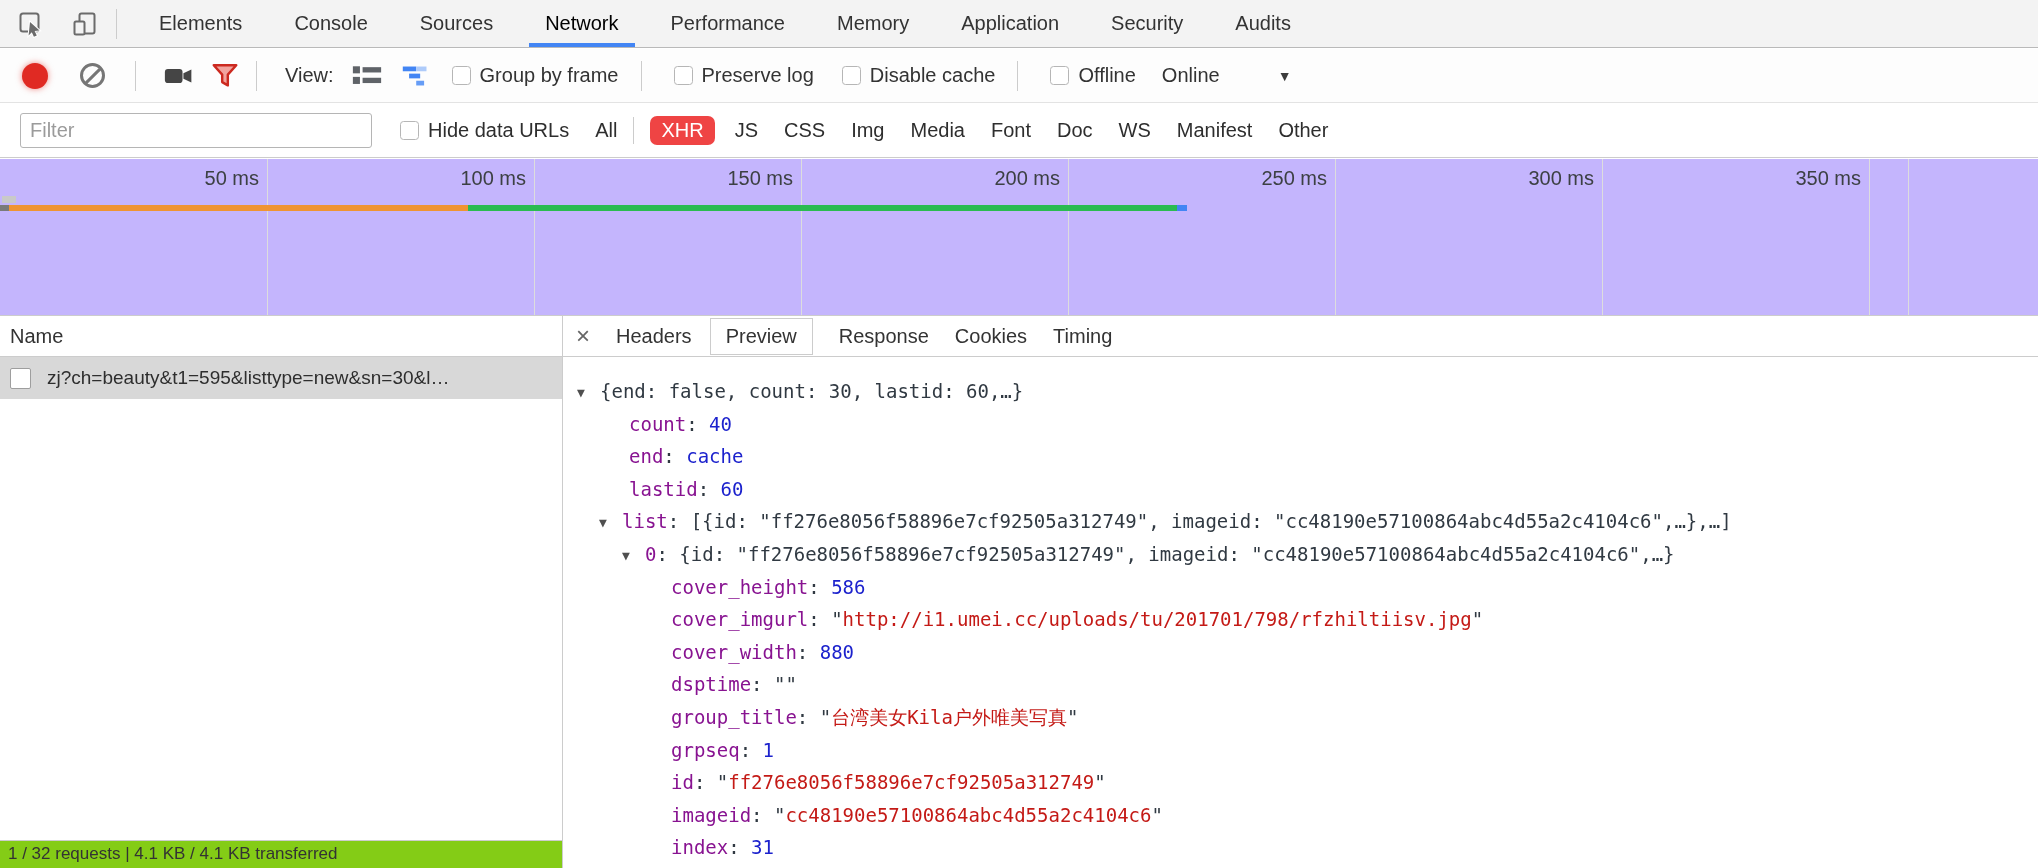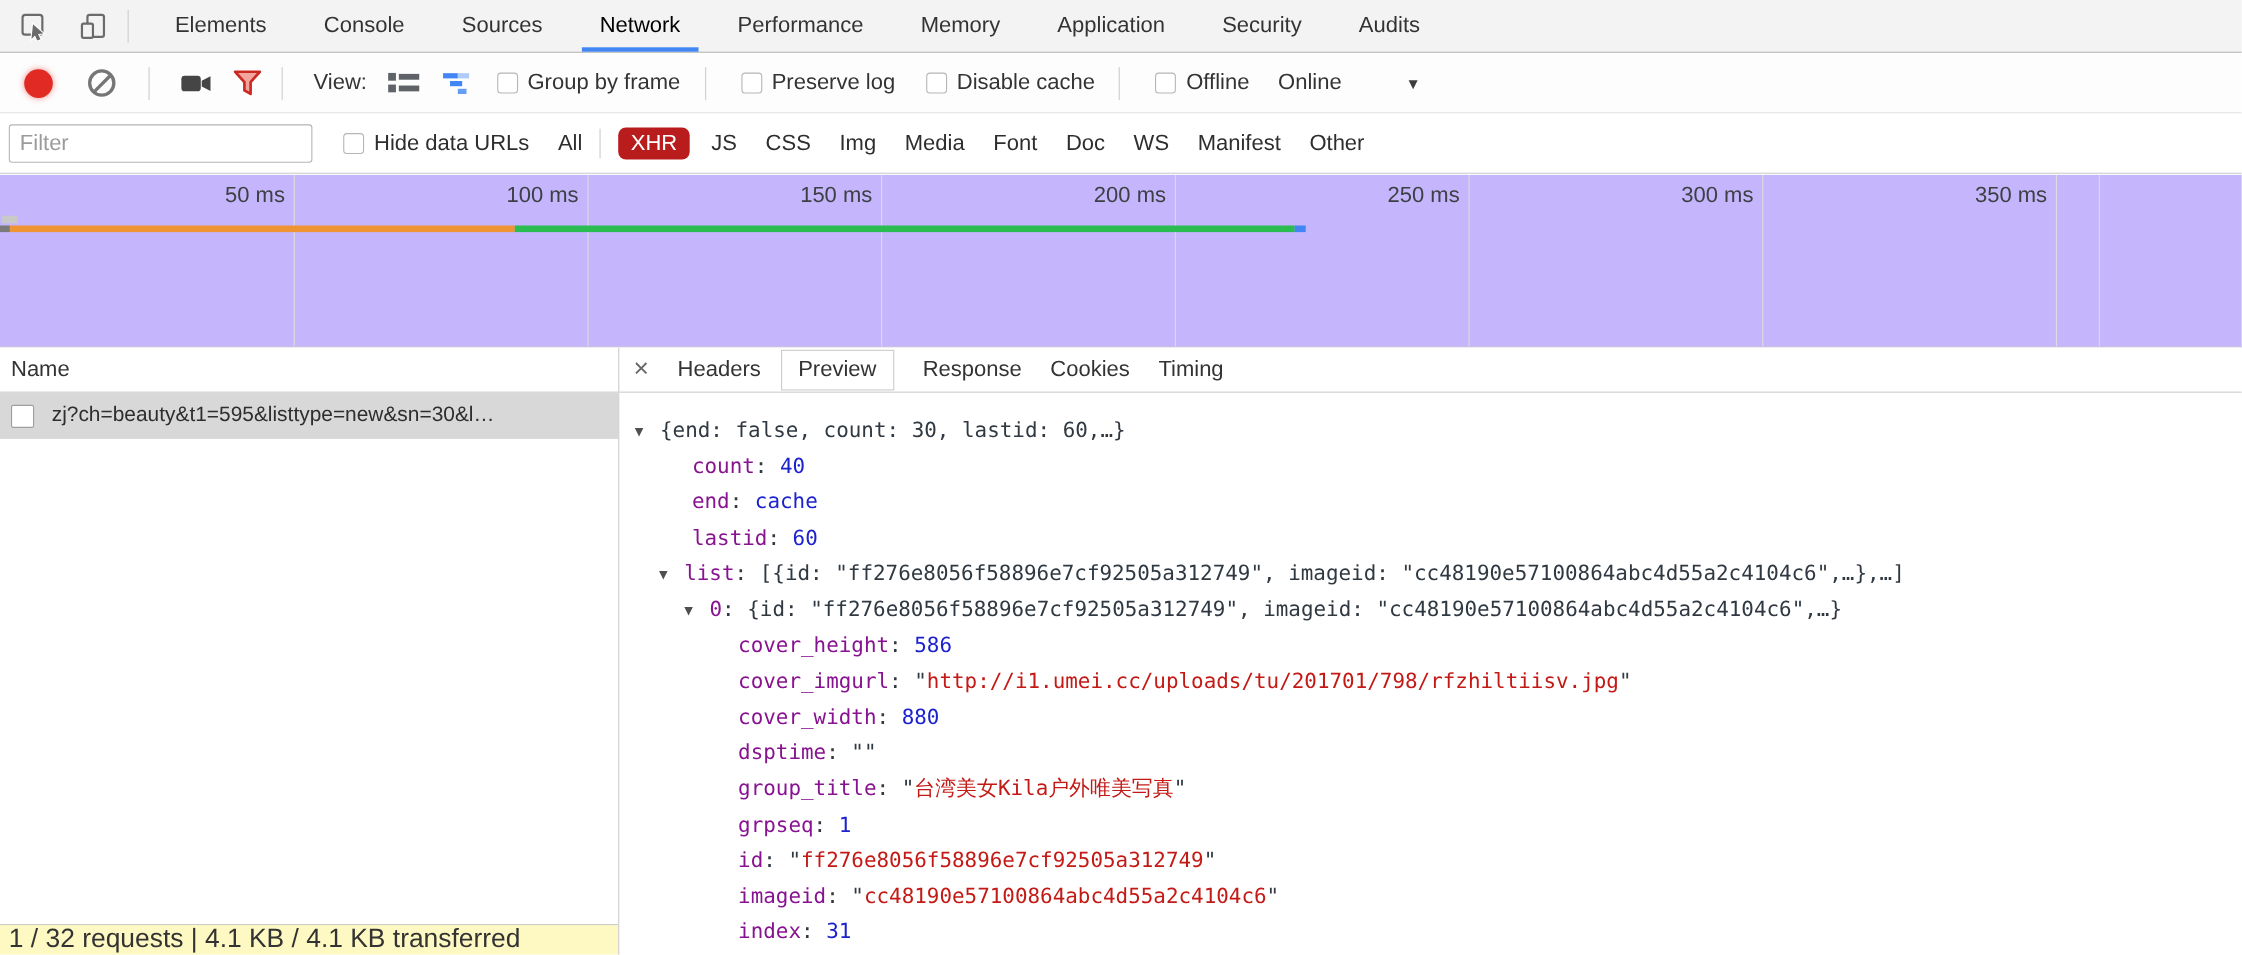--- a/index.html
+++ b/index.html
@@ -33,47 +33,47 @@
   .clear-ic::after { content:""; position:absolute; left:-1px; top:8.5px; width:21px; height:3px;
     background:#767676; transform:rotate(-45deg); }
   .cb { width:19px; height:19px; border:1.5px solid #b6b6b6; border-radius:3.5px; background:#fff; flex:none; }
   .cb-group { display:flex; align-items:center; gap:9px; }
   .drop-arrow { font-size:14px; color:#3c3c3c; margin-left:58px; }
 
   
   .filterbar { position:absolute; left:0; top:104px; width:100%; height:54px;
     background:#fff; border-bottom:1px solid #ccc;
     display:flex; align-items:center; font-size:20px; }
-  .filter-input { margin-left:8px; width:276px; height:35px; border:1px solid #b5b5b5;
+  .filter-input { margin-left:20px; width:352px; height:35px; border:1px solid #b5b5b5;
     border-radius:3px; font-size:20px; padding:0 9px; color:#0369a1; outline:none;
     font-family:"Liberation Sans", sans-serif; }
   .filter-input::placeholder { color:#9b9b9b; }
   .ftype { margin-left:26px; color:#2e2e2e; }
-  .ftype.pill { background:#b91c1c; color:#fff; border-radius:7px; padding:3px 11px; margin-left:16px; }
+  .ftype.pill { background:#ef4444; color:#fff; border-radius:7px; padding:3px 11px; margin-left:16px; }
   .fdiv { width:1px; height:27px; background:#ccc; margin-left:16px; }
 
   
   .overview { position:absolute; left:0; top:159px; width:100%; height:157px;
     background:#c4b5fd; border-bottom:1px solid #ccc; overflow:hidden; }
   .gridline { position:absolute; top:0; bottom:0; width:1px; background:#ddd; }
   .tick { position:absolute; top:8px; width:130px; text-align:right; font-size:20px; color:#3c4043; }
   .ov-minibar { position:absolute; left:2px; top:37px; width:14px; height:7px; background:#c9c9c9; }
   .ov-bar { position:absolute; top:46px; height:6px; }
 
   
   .main { position:absolute; left:0; top:316px; width:100%; bottom:0; background:#fff; }
 
   .left-pane { position:absolute; left:0; top:0; width:562px; bottom:0; }
   .name-header { height:41px; border-bottom:1px solid #ccc; display:flex; align-items:center;
     padding-left:10px; font-size:20px; color:#333; background:#fff; }
   .req-row { height:42px; background:#d8d8d8; display:flex; align-items:center; }
   .res-icon { width:21px; height:21px; background:#fff; border:1.5px solid #9e9e9e; border-radius:2px; margin-left:10px; flex:none; }
   .req-name { margin-left:16px; font-size:19px; color:#2e2e2e; white-space:nowrap; overflow:hidden; }
-  .statusbar { position:absolute; left:0; bottom:0; width:562px; height:28px; background:#fef9c3;
-    border-top:1px solid #ccc; font-size:24px; color:#333; padding-left:8px; line-height:26px; }
+  .statusbar { position:absolute; left:0; bottom:0; width:562px; height:28px; background:#84cc16;
+    border-top:1px solid #ccc; font-size:17px; color:#333; padding-left:8px; line-height:26px; }
 
   .right-pane { position:absolute; left:562px; right:0; top:0; bottom:0; border-left:1px solid #ccc; background:#fff; }
   .det-tabs { height:41px; border-bottom:1px solid #ccc; display:flex; align-items:center; font-size:20px; color:#333; }
   .close-x { margin-left:13px; font-size:24px; color:#666; line-height:1; }
   .det-tab { margin-left:26px; }
   .det-tab.sel { margin-left:18px; border:1px solid #ccc; background:#fff; padding:6px 15px; }
 
   .tree { position:absolute; left:0; right:0; top:41px; bottom:0; overflow:hidden;
     font-family:"DejaVu Sans Mono", monospace; font-size:19px; padding-top:18px; }
   .tl { height:32.6px; line-height:32.6px; white-space:nowrap; }

